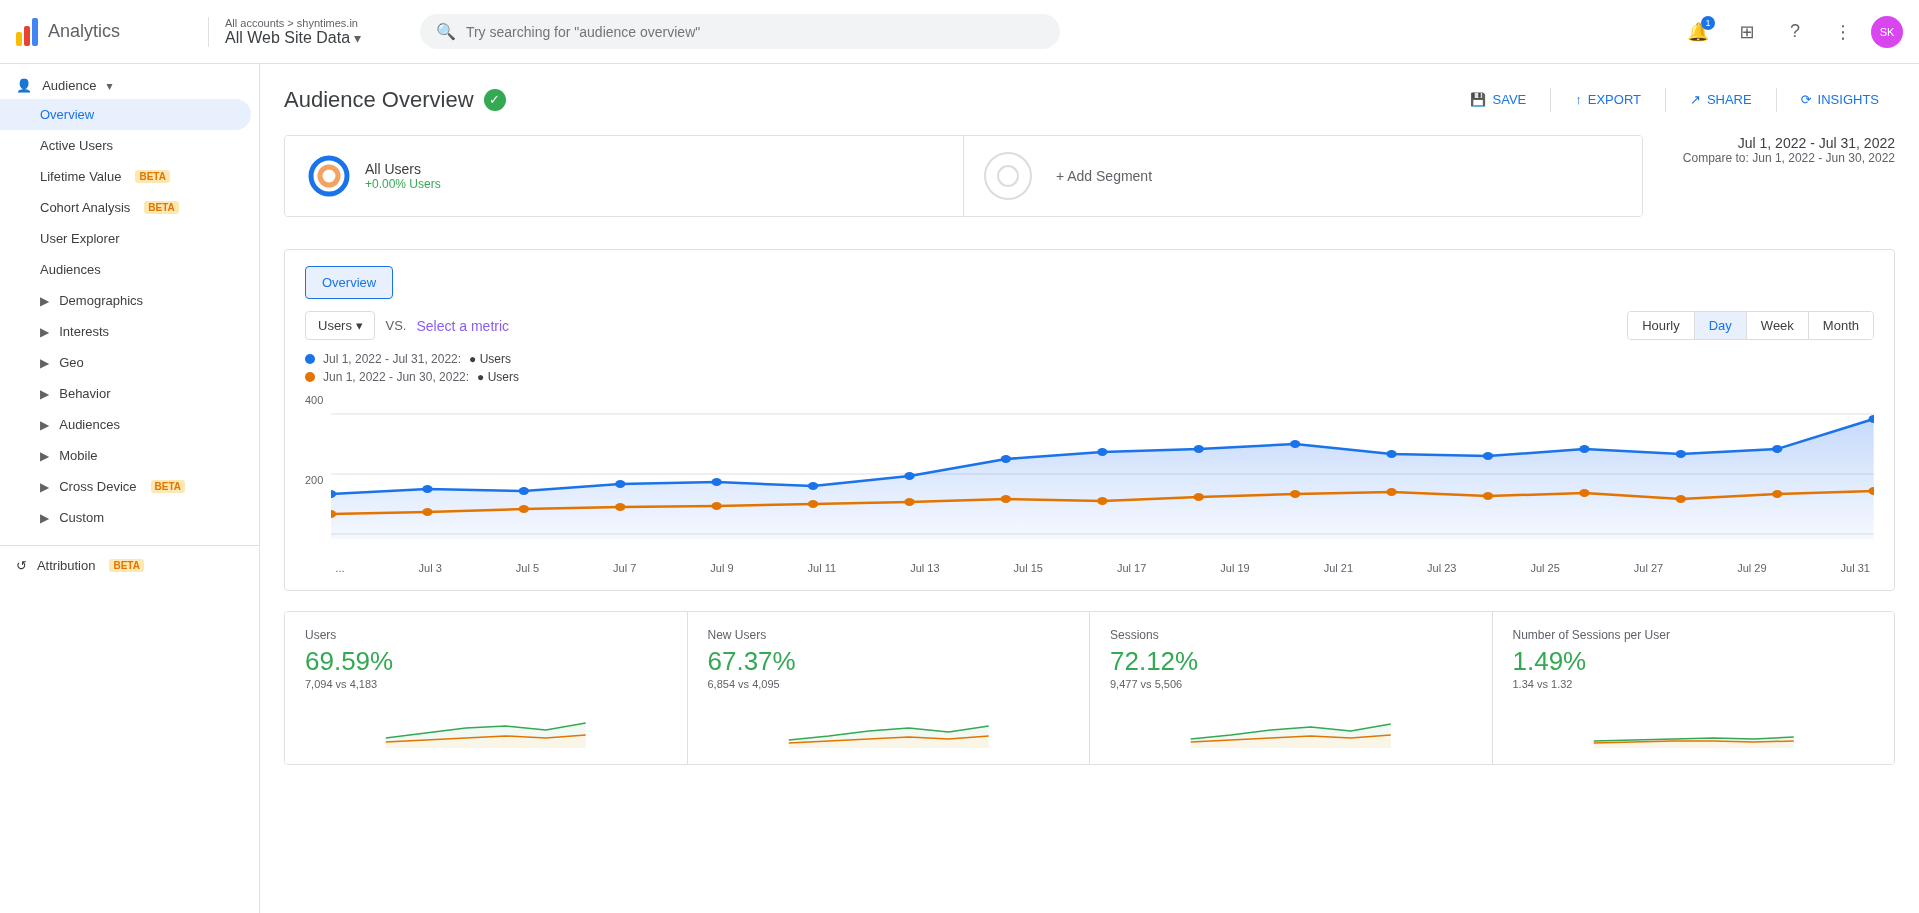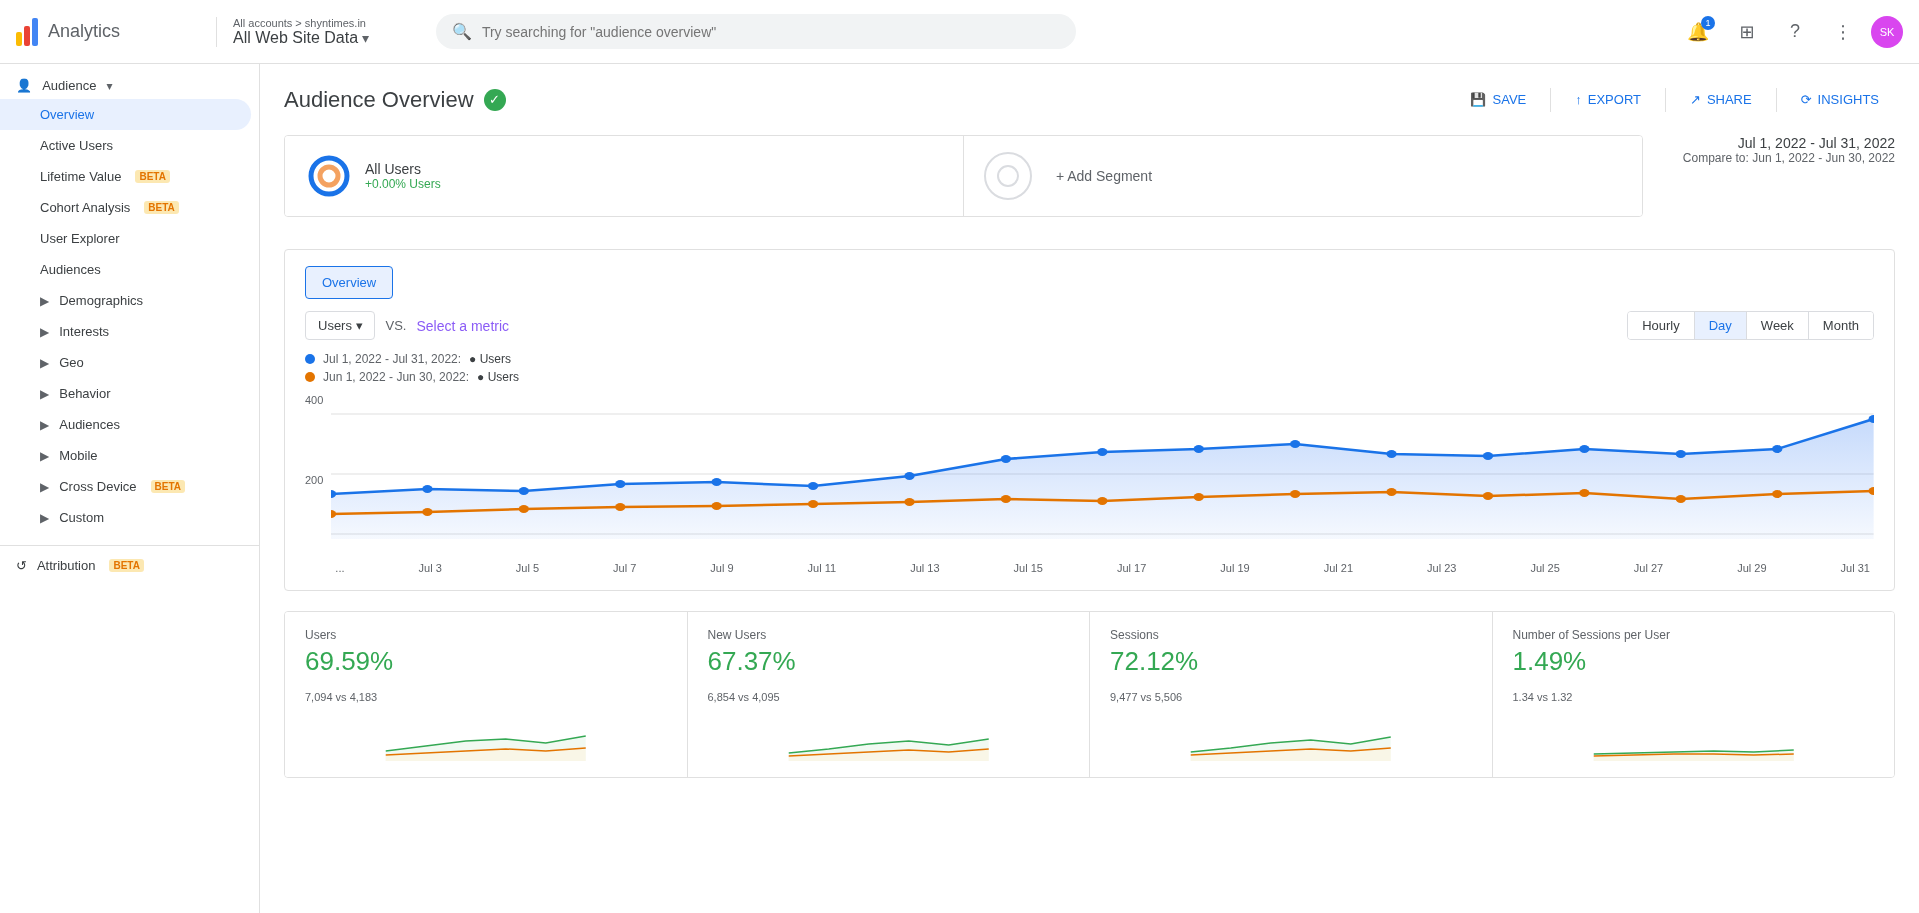--- a/index.html
+++ b/index.html
@@ -5,21 +5,21 @@
     * { box-sizing: border-box; margin: 0; padding: 0; }
     body { font-family: 'Google Sans', Arial, sans-serif; font-size: 13px; background: #fff; color: #3c4043; overflow: hidden; }
 
     
     .top-nav {
       display: flex;
       align-items: center;
       height: 64px;
       border-bottom: 1px solid #e0e0e0;
       padding: 0 16px;
-      gap: 20px;
+      gap: 12px;
       background: #fff;
     }
     .logo-area {
       display: flex;
       align-items: center;
       gap: 10px;
       min-width: 180px;
     }
     .logo-icon {
       display: flex;
@@ -467,21 +467,21 @@
     .metric-card:last-child { border-right: none; }
     .metric-card-title {
       font-size: 12px;
       color: #5f6368;
       margin-bottom: 4px;
     }
     .metric-card-value {
       font-size: 26px;
       font-weight: 400;
       color: #34a853;
-      margin-bottom: 14px;
+      margin-bottom: 1px;
     }
     .metric-card-sub {
       font-size: 11px;
       color: #5f6368;
       margin-bottom: 8px;
     }
     .metric-card-chart {
       height: 50px;
     }
   </style>

